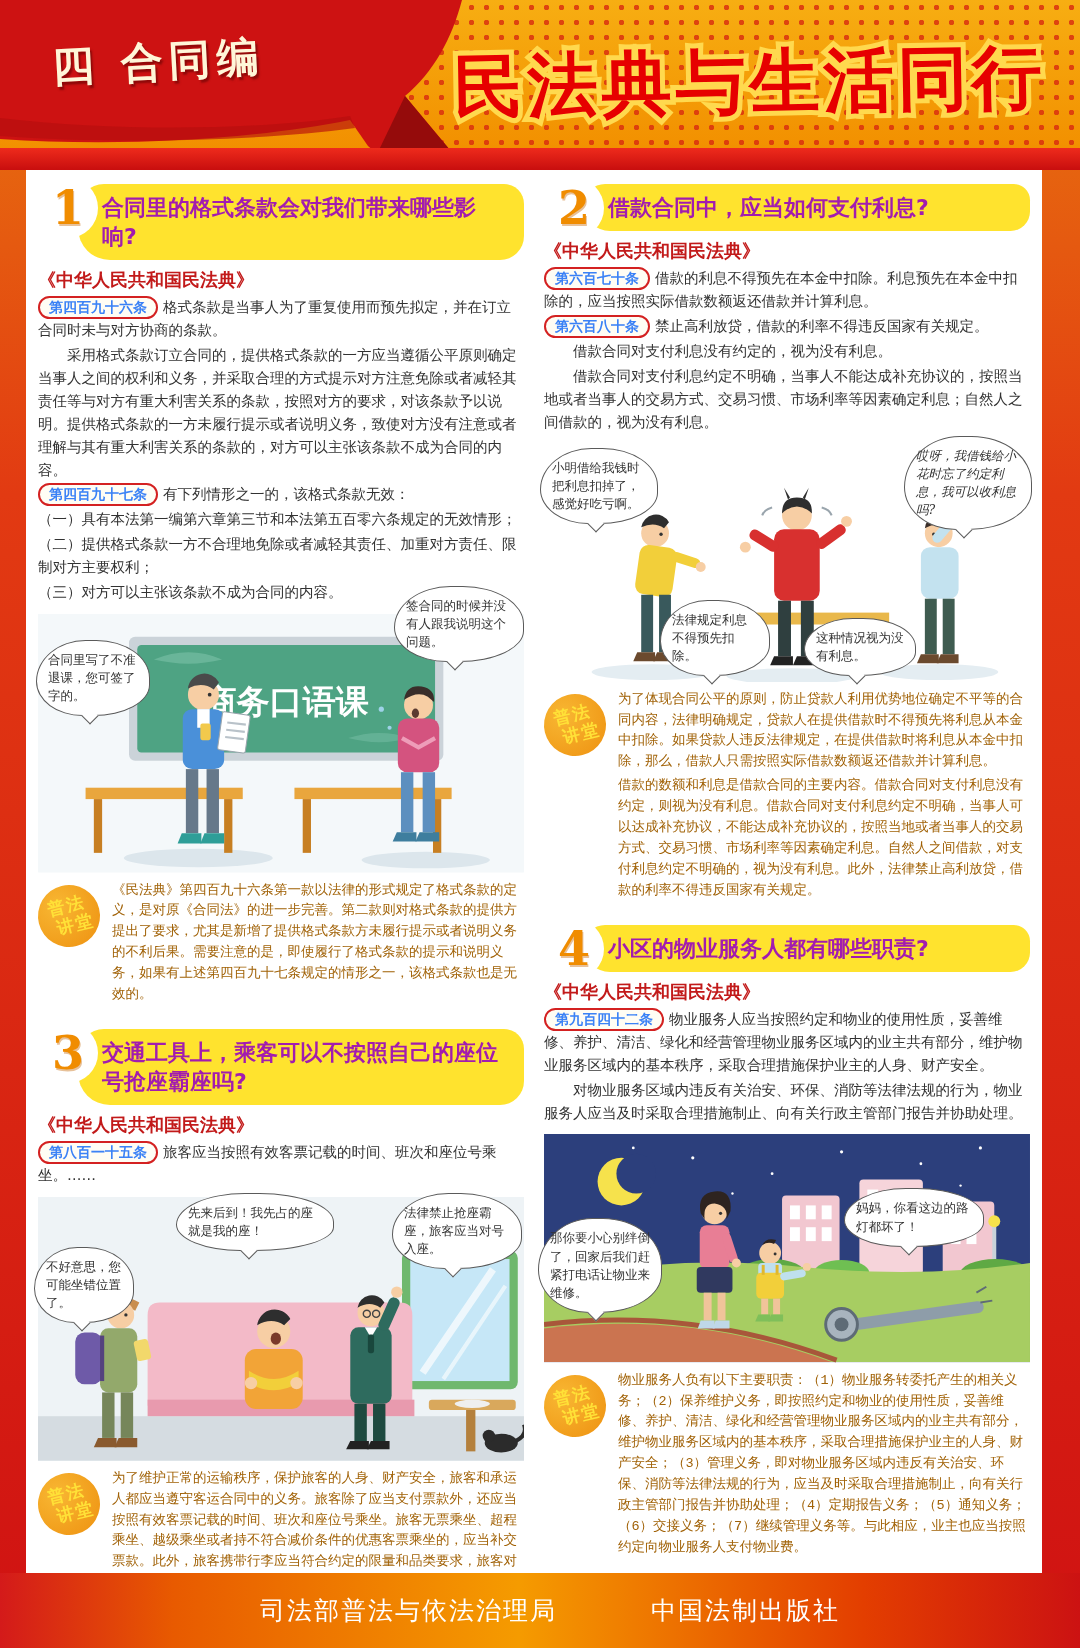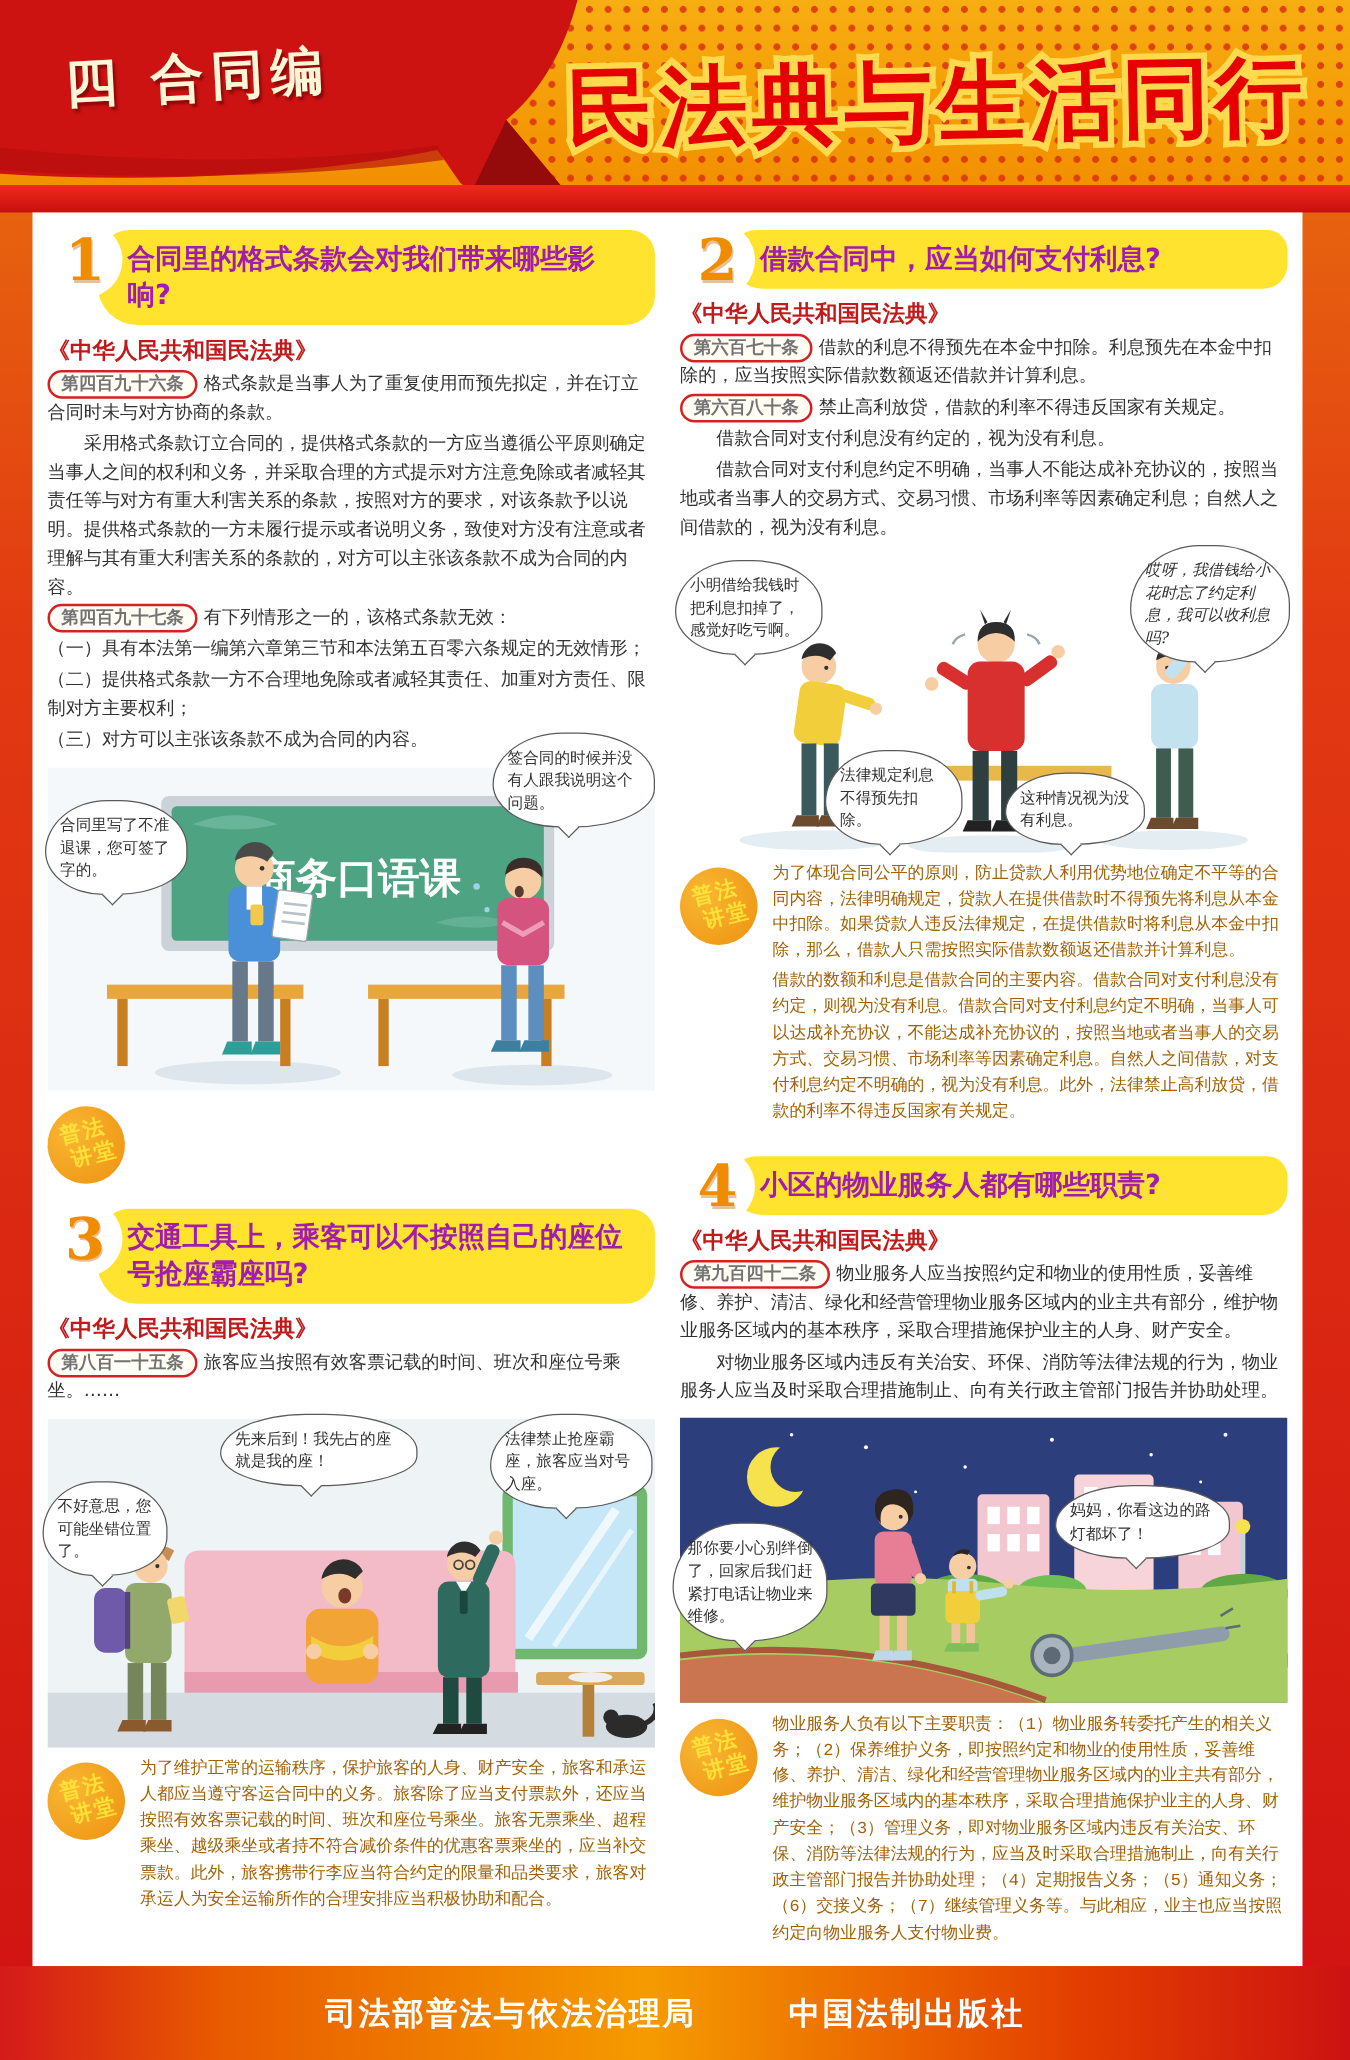--- a/index.html
+++ b/index.html
@@ -39,21 +39,21 @@
   .q-bubble{background:#FFE32E;border-radius:26px 20px 24px 32px;
             padding:9px 14px 9px 24px;margin-left:-16px;
             font-size:22px;font-weight:bold;line-height:1.32;color:#a21caf;}
 
   .law-source{font-family:"DejaVu Serif",serif;font-size:18px;font-weight:bold;
               color:#C21A1A;margin:7px 0 4px;}
 
   .para{font-size:14.5px;line-height:1.58;color:#323232;margin:2px 0;}
   .indent{text-indent:2em;}
   .art-badge{display:inline-block;border:2px solid #D42121;border-radius:14px;
-             background:#FFFDF4;color:#737373;font-weight:bold;font-size:14px;
+             background:#FFFDF4;color:#3b82f6;font-weight:bold;font-size:14px;
              line-height:19px;padding:0 9px;margin-right:5px;white-space:nowrap;}
 
   
   .comic{position:relative;margin:10px 0 6px;}
   .comic svg{display:block;width:100%;height:auto;}
   .bubble{position:absolute;background:#FFFFFF;border:1.6px solid #5A5A5A;
           border-radius:48% 52% 55% 45% / 60% 55% 45% 50%;
           padding:10px 11px;font-size:12.5px;line-height:1.45;color:#333;
           font-family:"DejaVu Serif",serif;z-index:3;}
   .bubble::after{content:"";position:absolute;width:11px;height:11px;background:#FFF;
@@ -79,21 +79,21 @@
              transform:rotate(-14deg);margin-right:12px;margin-top:4px;}
   .lec-badge span{font-size:17px;font-weight:bold;color:#FFE137;line-height:1.15;letter-spacing:2px;}
   .lec-badge .l2{margin-left:9px;}
   .lec-text{flex:1 1 auto;min-width:0;}
   .lec-text p{font-size:13.5px;line-height:1.55;color:#a16207;margin:0 0 3px;font-family:Liberation Mono, monospace;}
 
   
   .footer{position:absolute;bottom:0;left:0;width:1080px;height:75px;
           background:linear-gradient(90deg,#D41A1A 0%,#E85A00 16%,#F59B00 48%,#E33E00 80%,#CC1212 100%);
           display:flex;align-items:center;justify-content:center;gap:74px;}
-  .footer span{color:#FFFFFF;font-size:25px;font-weight:bold;letter-spacing:2px;}
+  .footer span{color:#FFFFFF;font-size:25px;font-weight:normal;letter-spacing:2px;margin-left:20px;}
 </style>
 </head>
 <body>
 
 <div class="page">
 
   <div class="header">
     <div class="halftone"></div>
     <svg class="ribbon-svg" width="520" height="170" viewBox="0 0 520 170">
       <path d="M0 0 H462 C452 38 434 72 405 96 L450 150 C422 167 388 164 368 146 L350 120 C250 140 118 147 0 139 Z" fill="#CD1212"></path>
@@ -183,20 +183,23 @@
               </g>
             </svg>
             <div class="bubble b1">合同里写了不准退课，您可签了字的。</div>
             <div class="bubble b2">签合同的时候并没有人跟我说明这个问题。</div>
           </div>
 
           <div class="lecture">
             <div class="lec-badge">
               <span>普法</span>
               <span class="l2">讲堂</span>
+            </div>
+            <div class="lec-text">
+              <p>《民法典》第四百九十六条第一款以法律的形式规定了格式条款的定义，是对原《合同法》的进一步完善。第二款则对格式条款的提供方提出了要求，尤其是新增了提供格式条款方未履行提示或者说明义务的不利后果。需要注意的是，即使履行了格式条款的提示和说明义务，如果有上述第四百九十七条规定的情形之一，该格式条款也是无效的。</p>
             </div>
           </div>
         </section>
 
         <section class="qa">
           <div class="q-head">
             <span class="q-num">3</span>
             <div class="q-bubble">交通工具上，乘客可以不按照自己的座位号抢座霸座吗?</div>
           </div>
           <div class="law-source">《中华人民共和国民法典》</div>

